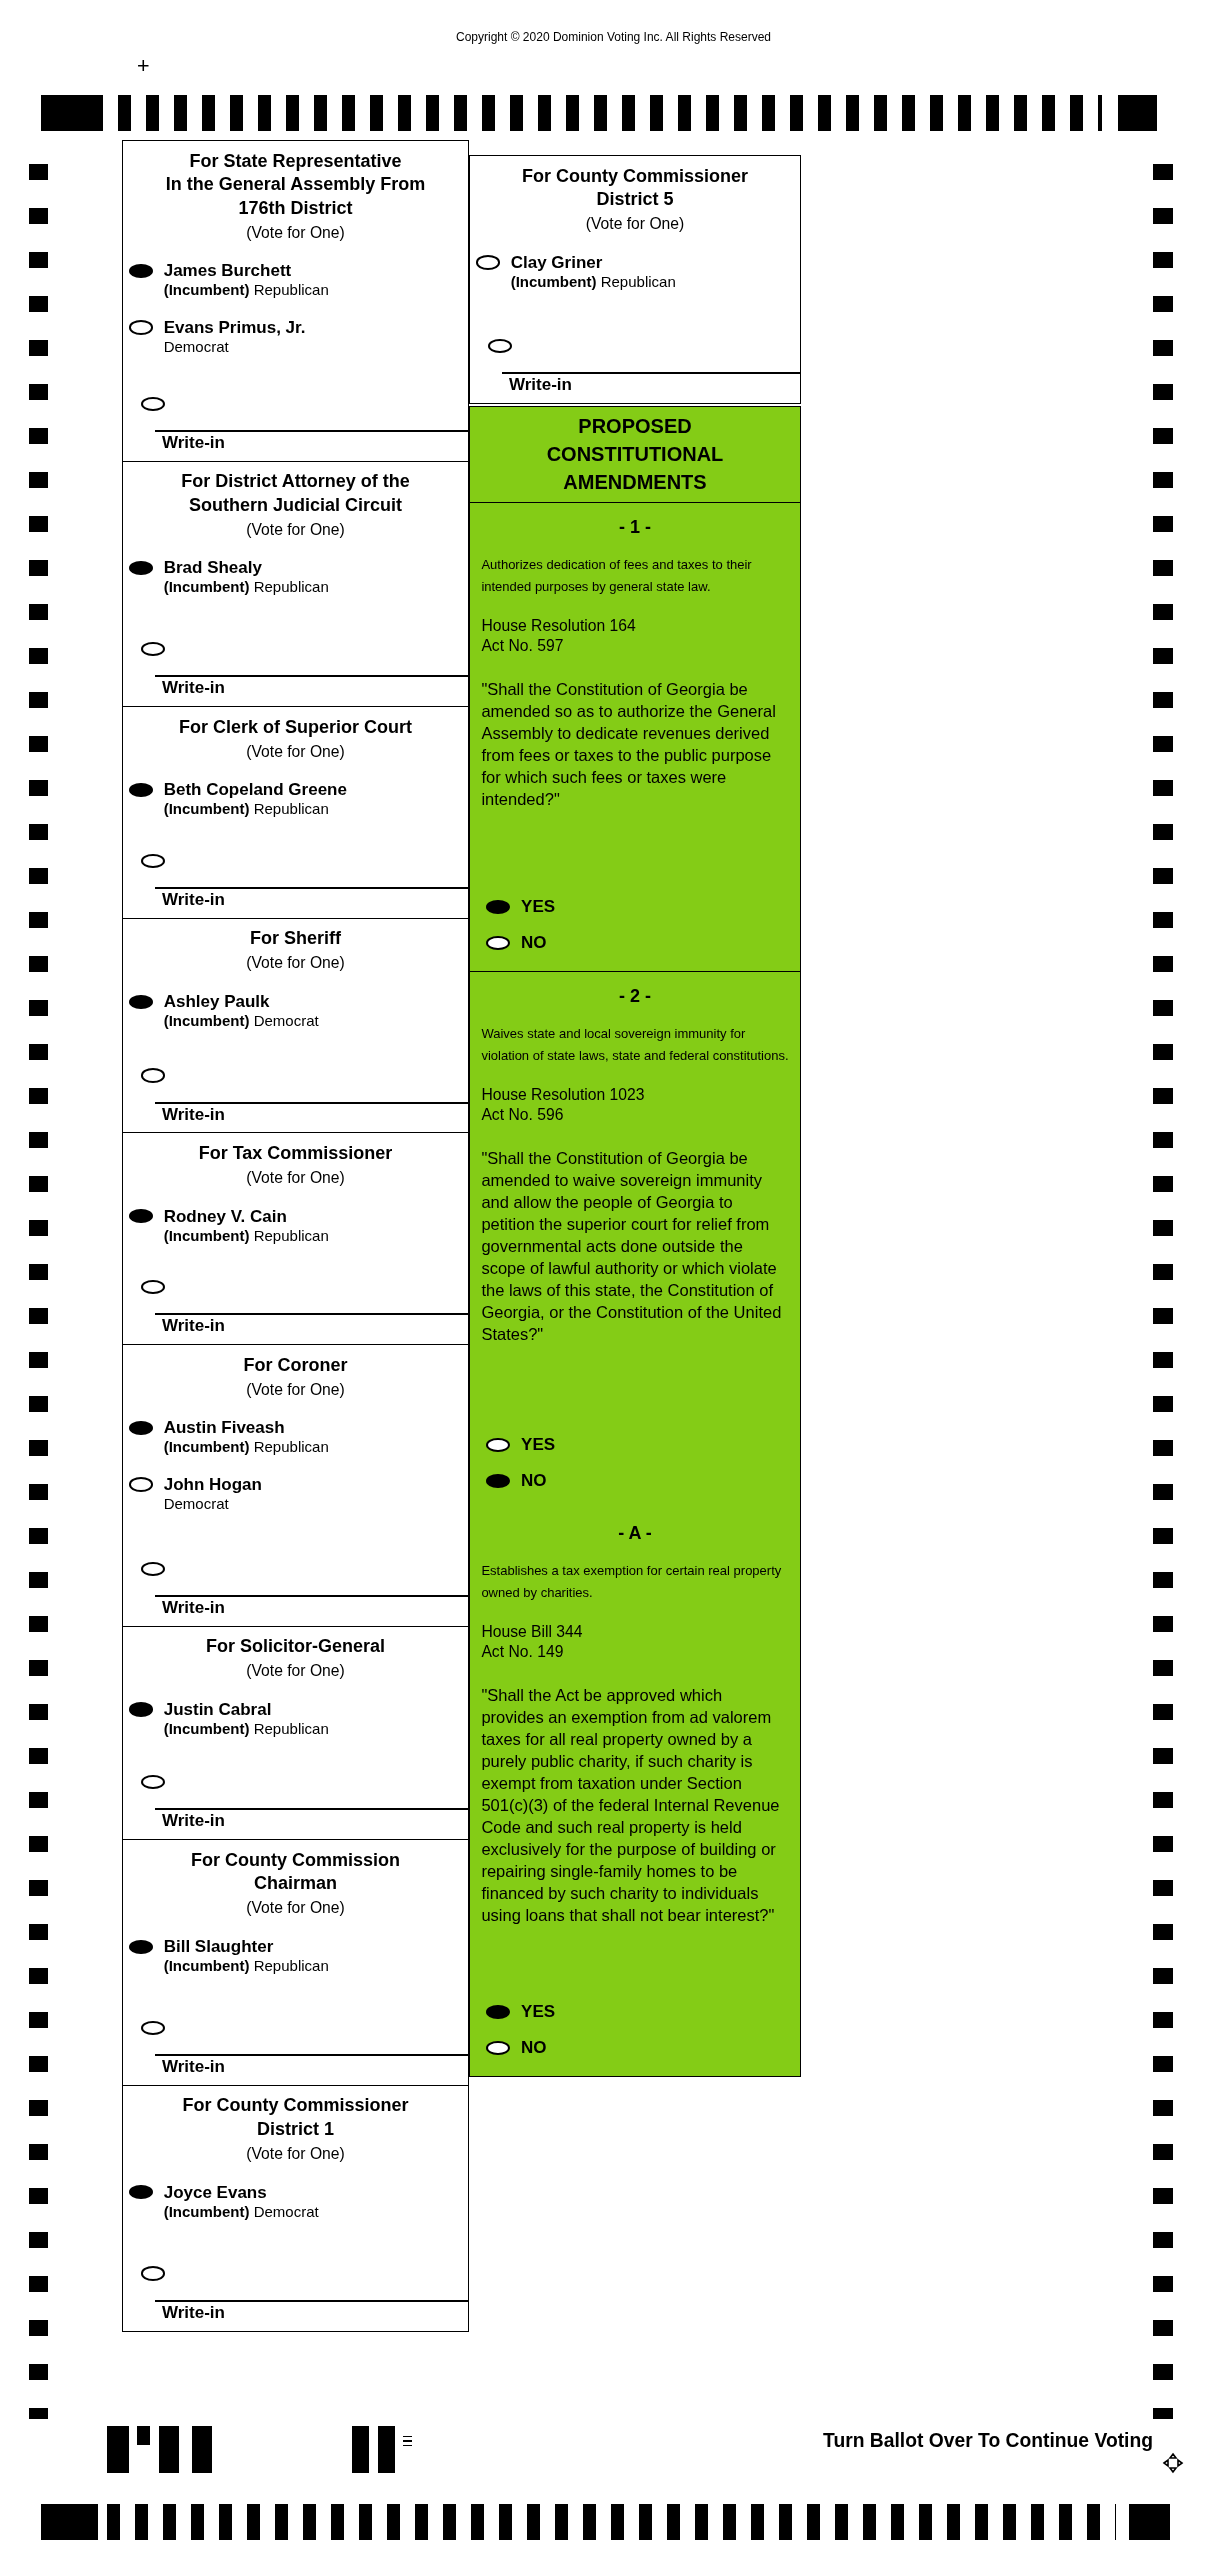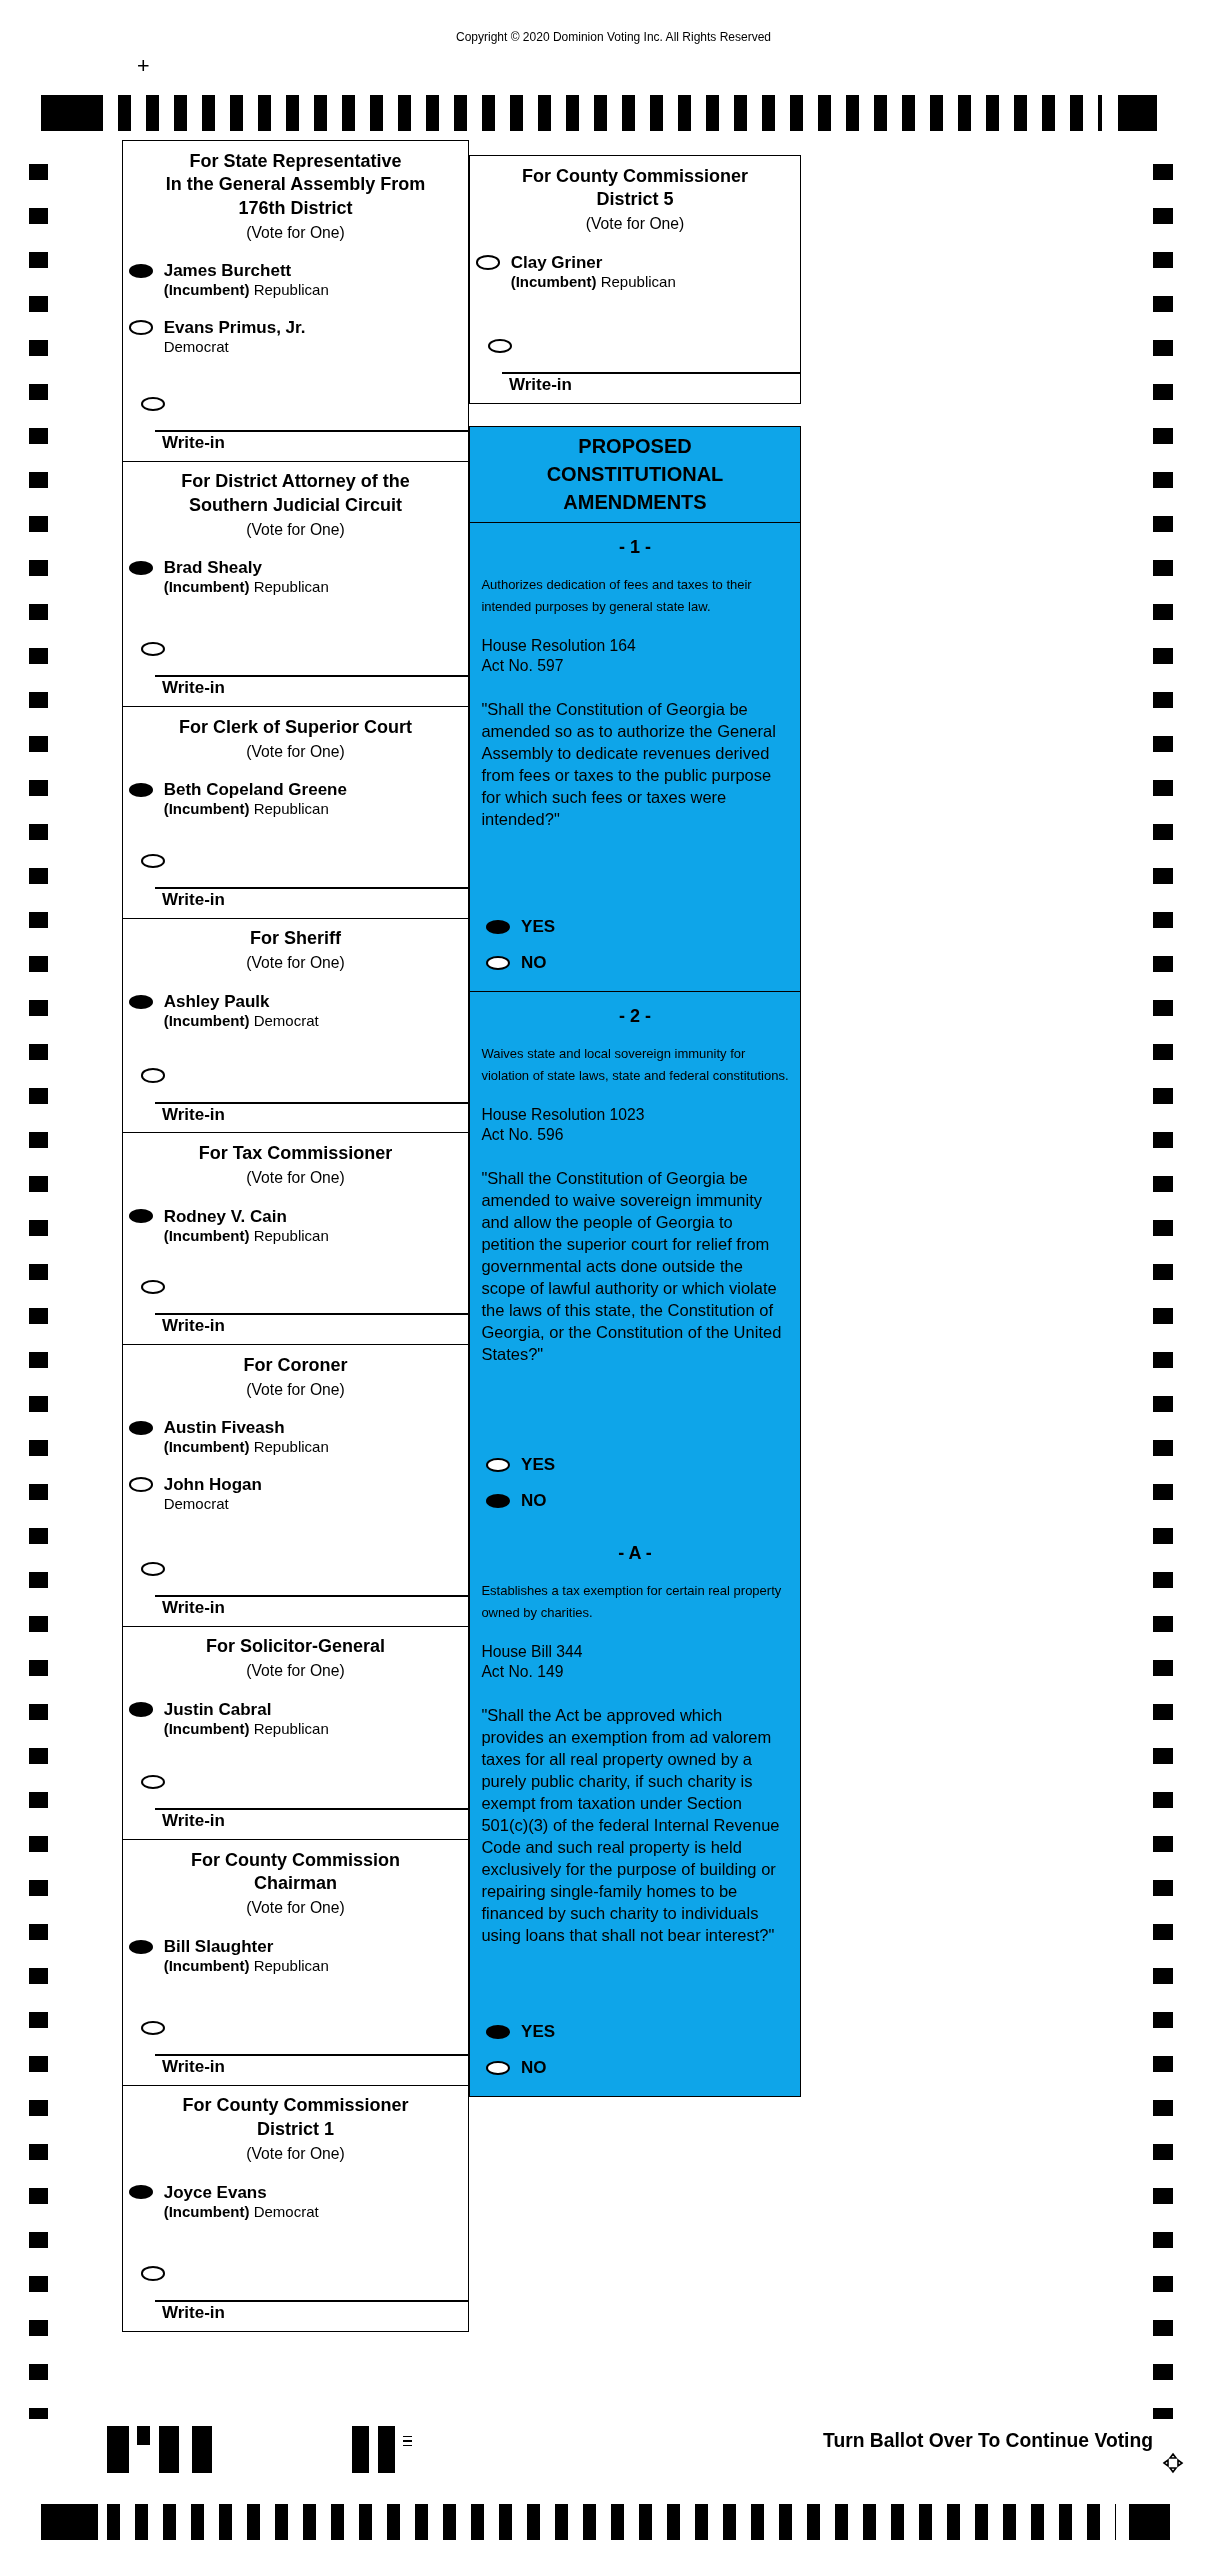--- a/index.html
+++ b/index.html
@@ -28,21 +28,21 @@
   .cand .bubble { margin-top:3.6px; }
   .cand-text { margin-left:10.7px; }
   .cand-name { font-weight:bold; font-size:17px; line-height:21px; }
   .cand-detail { font-size:15px; line-height:18.6px; }
   .cand-detail .inc { font-weight:bold; }
   .spacer { flex:1 1 auto; min-height:20px; }
   .empty-row { padding-left:18px; }
   .wi-line { border-top:2.1px solid #000; margin:17px 0 0 32px; }
   .wi-label { font-weight:bold; font-size:17px; line-height:22px; margin-left:39px; }
 
-  .meas-box { border:1.4px solid #000; margin-top:22px; background:#0ea5e9; }
+  .meas-box { border:1.4px solid #000; margin-top:2px; background:#84cc16; }
   .sec-header { font-weight:bold; font-size:20px; line-height:28px; text-align:center; padding:5px 0 6.4px; border-bottom:1.4px solid #000; }
   .sec-header.with-top { border-top:1.4px solid #000; }
   .measure { display:flex; flex-direction:column; padding:5.7px 11.4px 18.6px; }
   .measure.divider { border-bottom:1.4px solid #000; }
   .m-number { text-align:center; font-weight:bold; font-size:18px; line-height:23px; margin:7.2px 0 14.3px; }
   .m-summary { font-weight:normal; font-size:13px; line-height:22px; }
   .m-refs { font-size:15.7px; line-height:20px; margin-top:18.6px; }
   .m-question { font-size:16.5px; line-height:22px; margin-top:21.5px; }
   .m-options { margin-top:auto; padding-top:29px; padding-left:4.3px; }
   .opt { display:flex; align-items:center; margin-top:15.7px; }

